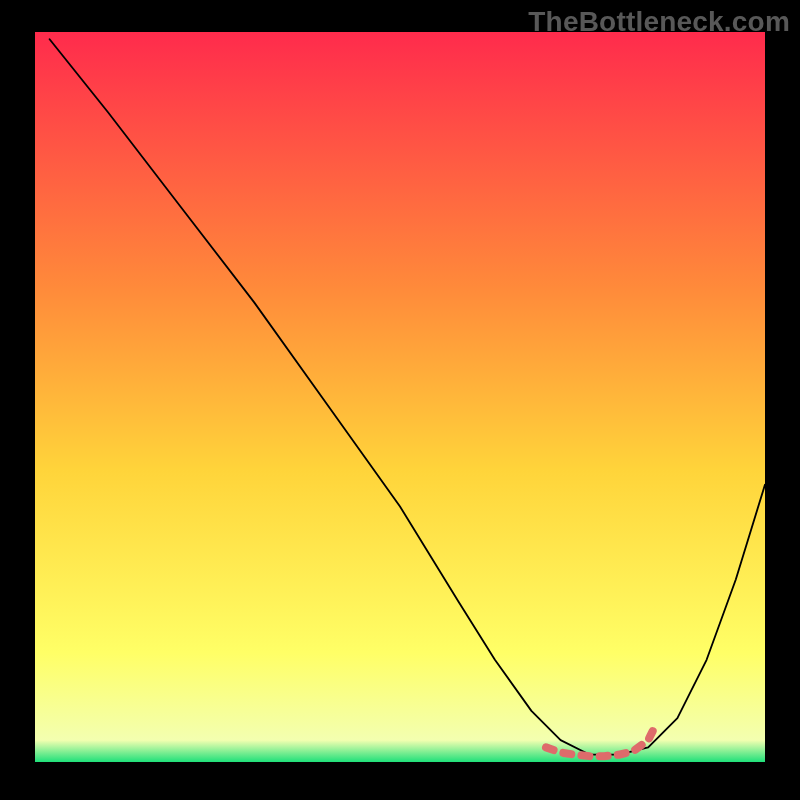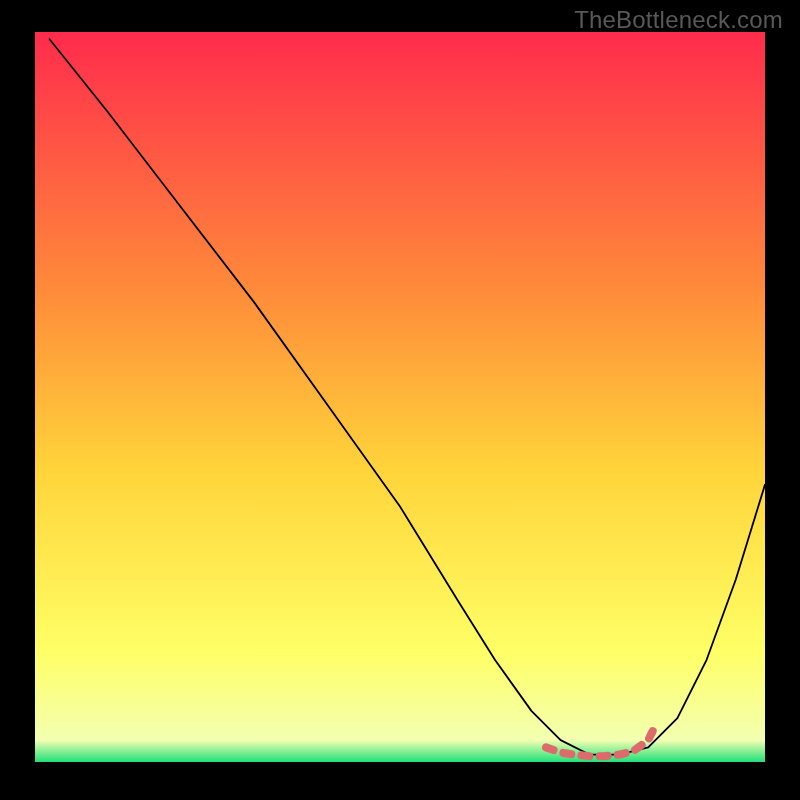--- a/index.html
+++ b/index.html
@@ -13,24 +13,24 @@
   }
   .container {
     position: relative;
     width: 800px;
     height: 800px;
     background: #000;
   }
   .watermark {
     position: absolute;
     top: 6px;
-    right: 17px;
+    right: 10px;
     color: #585858;
-    font-size: 24px;
-    font-weight: 400;
+    font-size: 28px;
+    font-weight: 700;
     letter-spacing: 0.2px;
     z-index: 5;
   }
   svg.plot {
     position: absolute;
     left: 35px;
     top: 32px;
     width: 730px;
     height: 730px;
     display: block;

